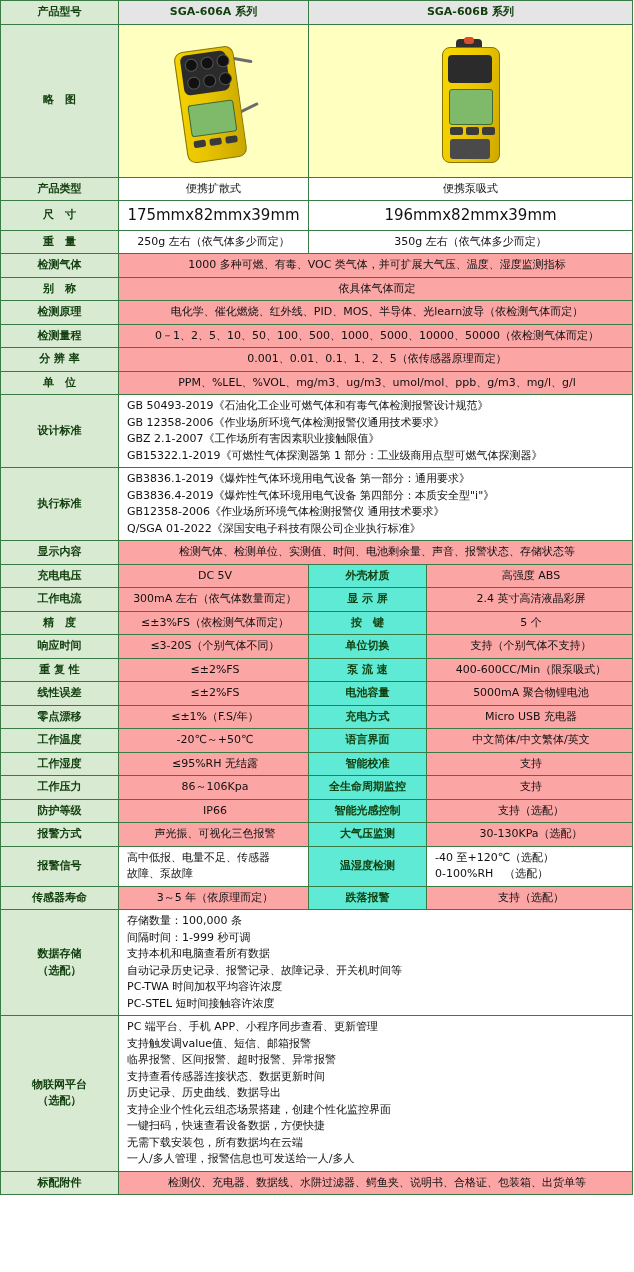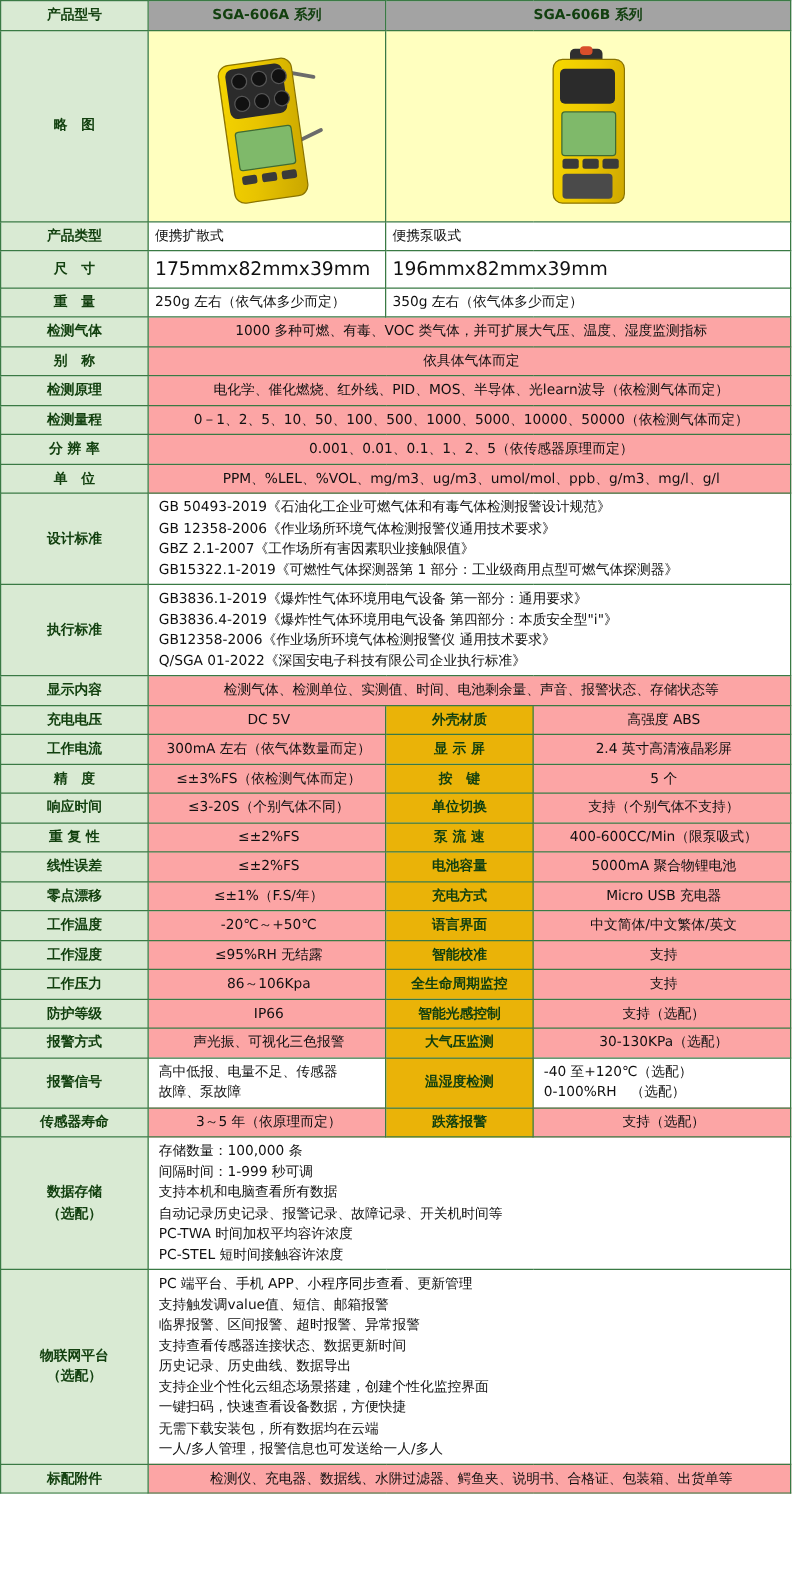--- a/index.html
+++ b/index.html
@@ -22,33 +22,33 @@
     line-height:1.5;
   }
   .lbl{
     background:#d9ead3;
     text-align:center;
     font-weight:bold;
     color:#12400f;
     width:118px;
   }
   .lbl2{
-    background:#eab308;
+    background:#5eead4;
     text-align:center;
     font-weight:bold;
     color:#12400f;
   }
   .val{
     background:#fca5a5;
     text-align:center;
     padding-left:8px;
   }
-  .ctr{ }
+  .ctr{ text-align:center; }
   .hdr{
-    background:#a3a3a3;
+    background:#e5e5e5;
     text-align:center;
     font-weight:bold;
     color:#12400f;
   }
   .imgcell{
     background:#ffffbf;
     text-align:center;
     padding:6px 0;
     height:140px;
   }

